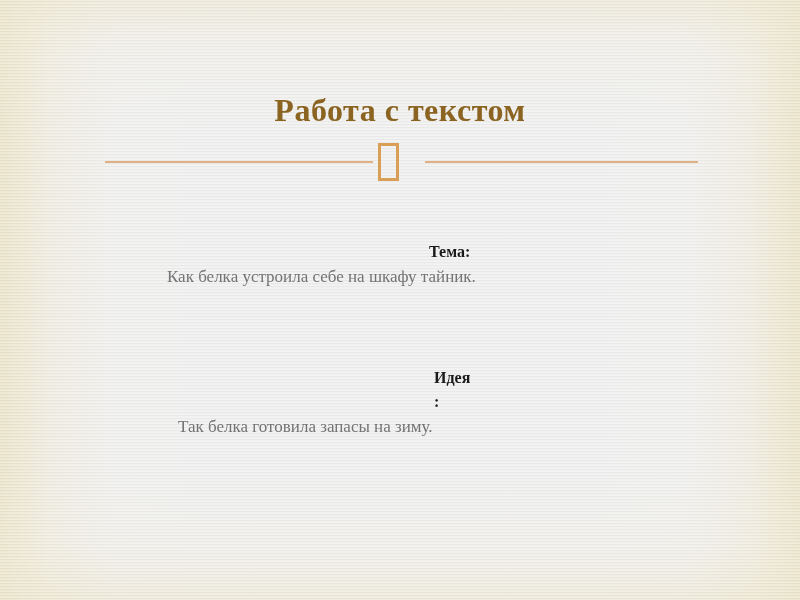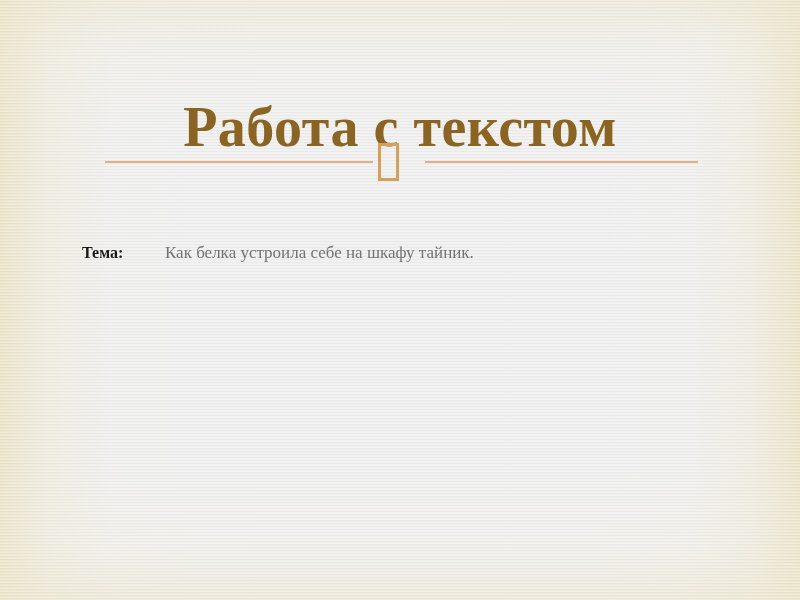--- a/index.html
+++ b/index.html
@@ -69,21 +69,21 @@
   }
 
   
   .title {
     position: absolute;
     left: 100px;
     top: 62px;
     width: 600px;
     text-align: center;
     font-family: "Liberation Serif", "DejaVu Serif", serif;
-    font-size: 56px;
+    font-size: 32px;
     line-height: 54px;
     letter-spacing: 0.5px;
     color: #8a6420;
     white-space: nowrap;
   }
 
   
   .divider {
     position: absolute;
     left: 0;
@@ -109,20 +109,21 @@
     box-sizing: border-box;
     border: 3px solid #d99f56;
     background: transparent;
   }
 
   
   .field {
     position: absolute;
     display: flex;
     align-items: flex-end;
+    flex-direction: column;
   }
   .field-label {
     font-family: "Liberation Serif", "DejaVu Serif", serif;
     font-weight: bold;
     font-size: 16px;
     line-height: 24px;
     color: #1a1a1a;
     flex: 0 0 auto;
   }
   .field-value {
@@ -175,14 +176,18 @@
     <div class="divider-rule left"></div>
     <div class="glyph-box"></div>
     <div class="divider-rule right"></div>
   </div>
 
   <div class="field field-tema">
     <span class="field-label">Тема:</span>
     <span class="field-value">Как белка устроила себе на шкафу тайник.</span>
   </div>
 
+  <div class="field field-ideya">
+    <span class="field-label">Идея :</span>
+    <span class="field-value">Так белка готовила запасы на зиму.</span>
+  </div>
 
 </div>
 
 </body></html>

